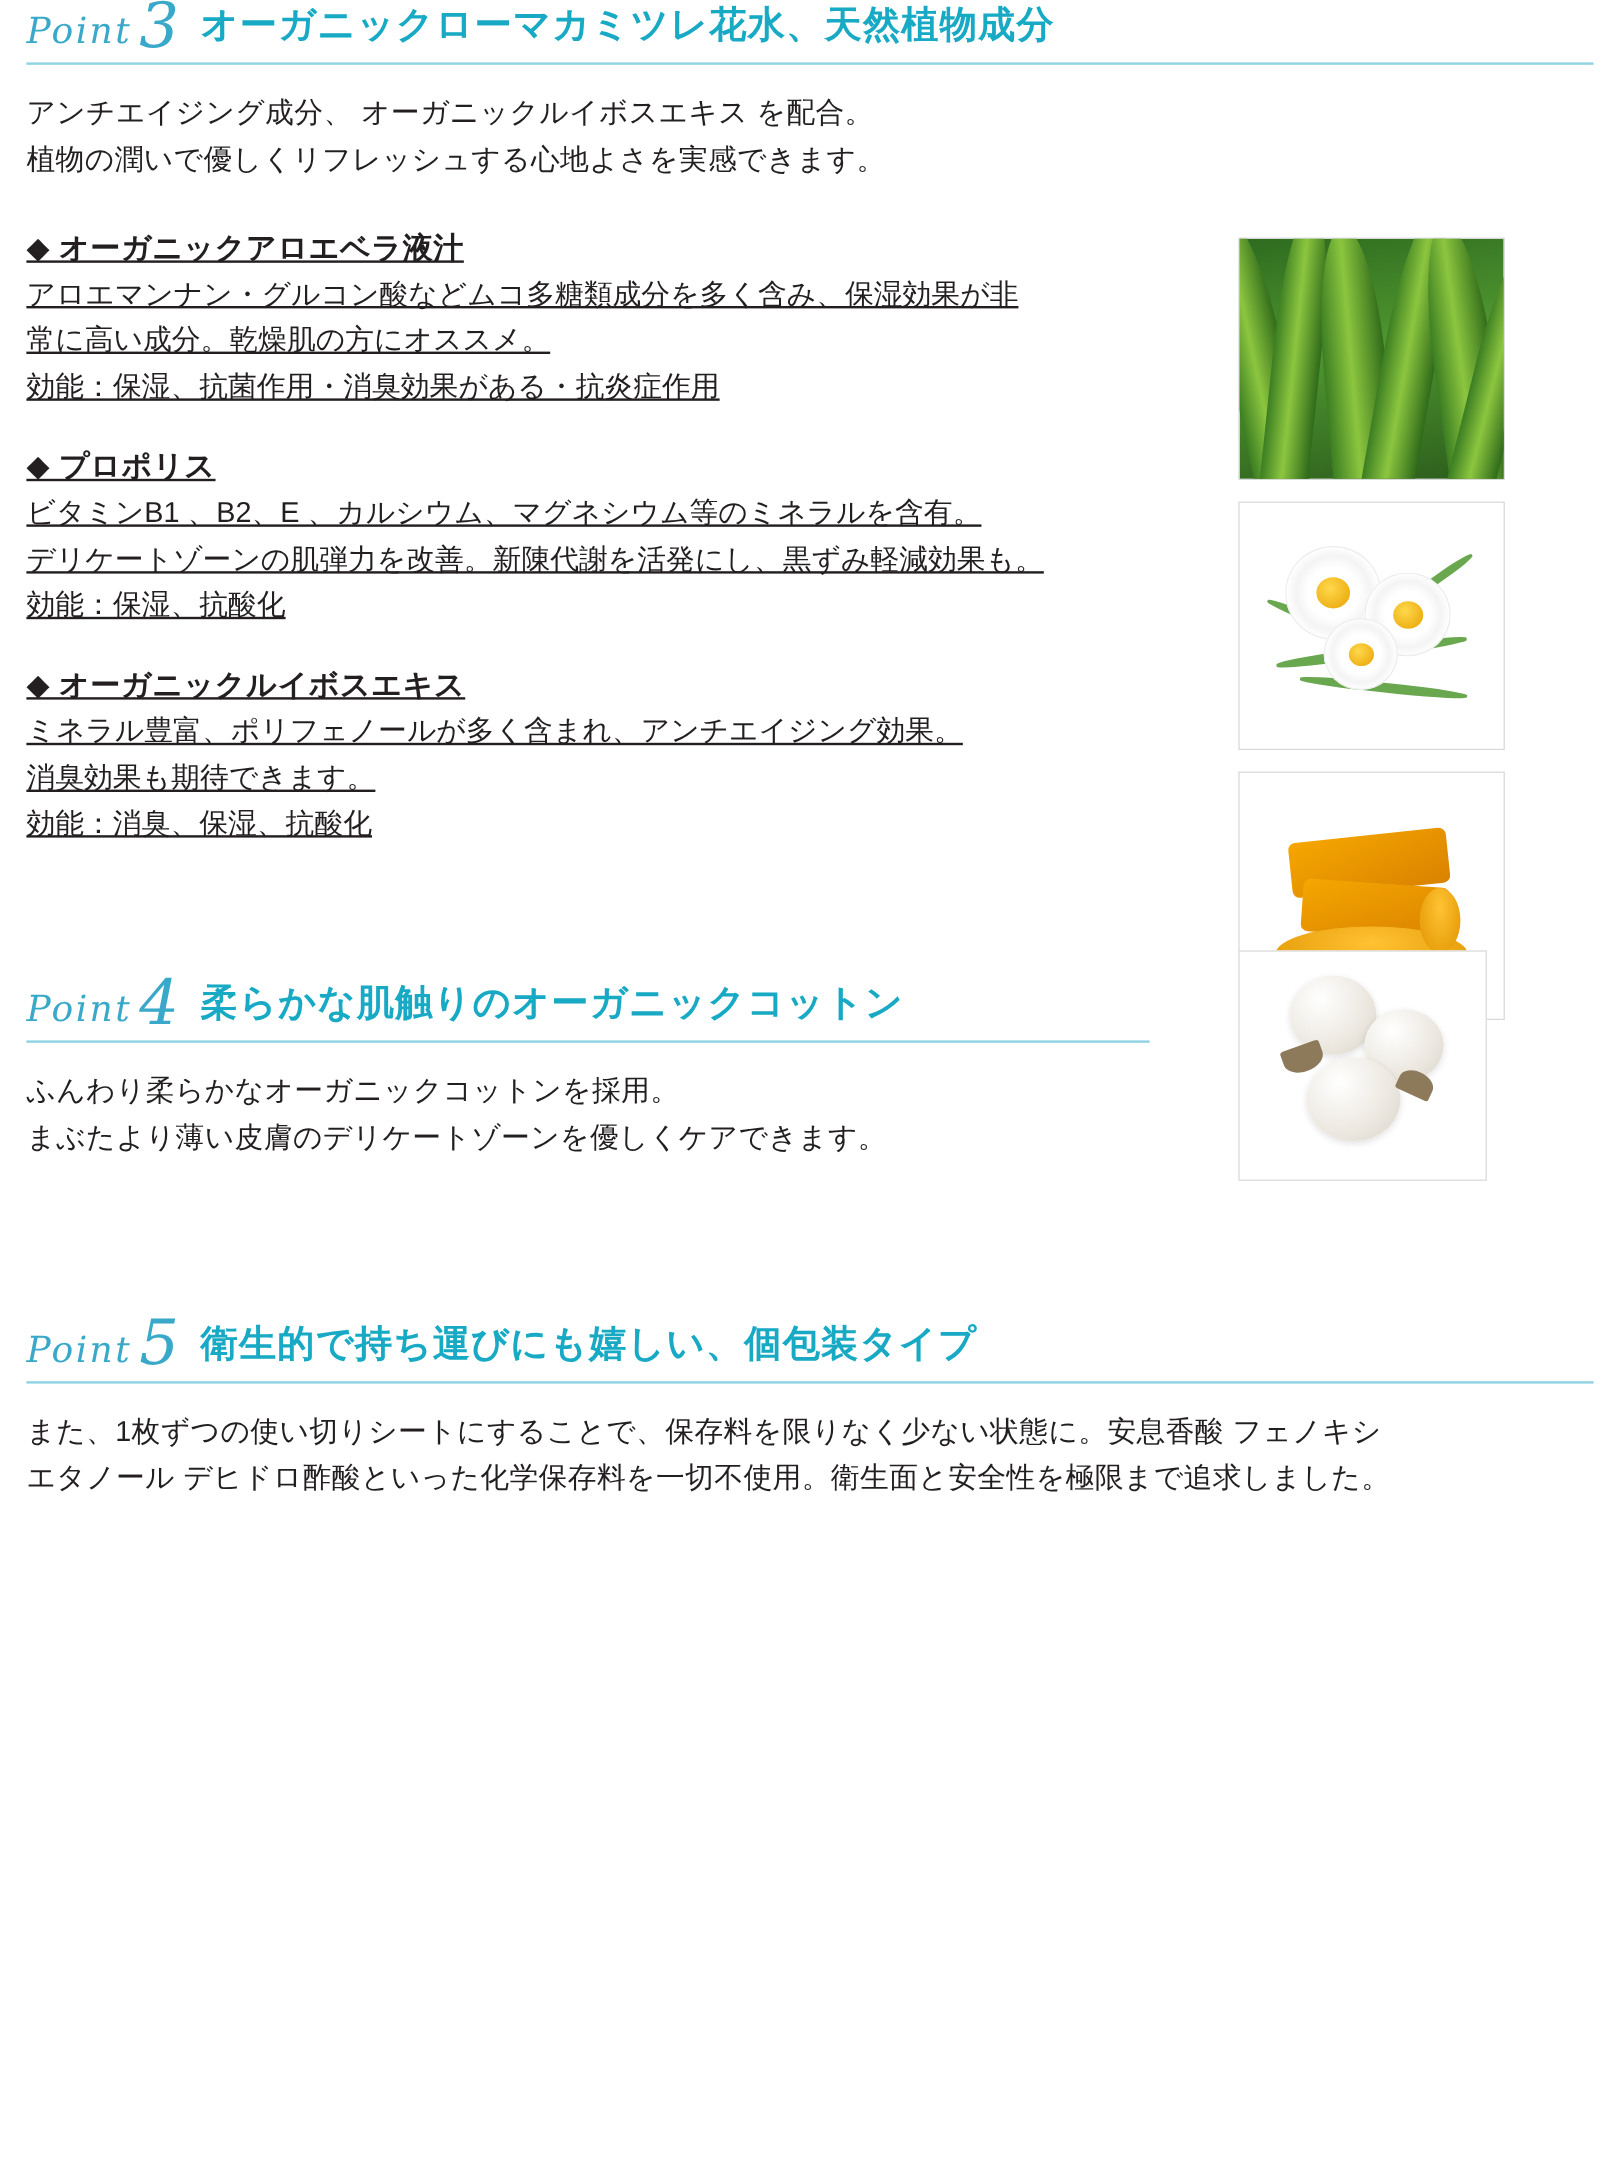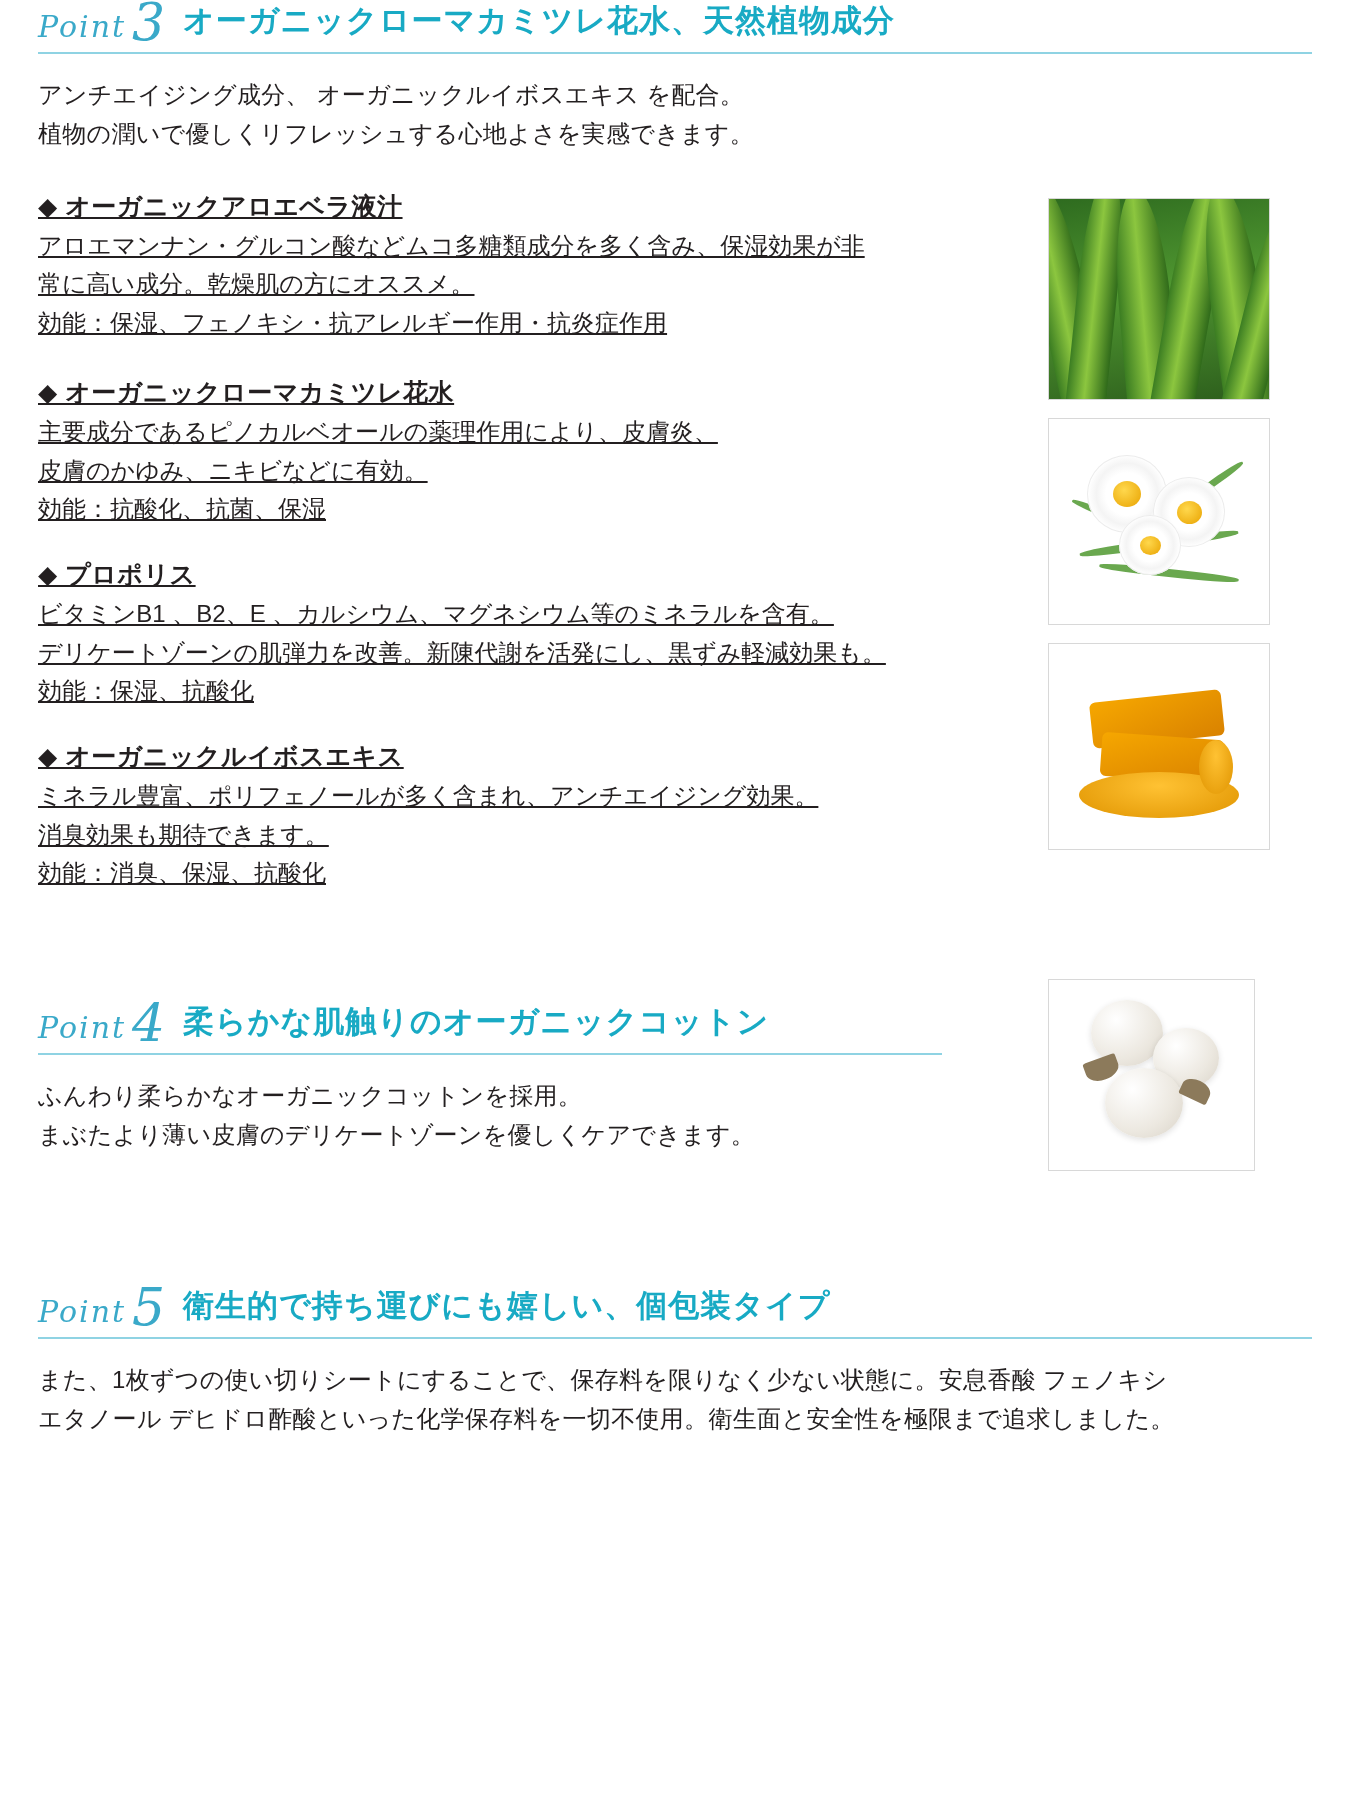--- a/index.html
+++ b/index.html
@@ -14,21 +14,21 @@
     font-family: "Liberation Sans", "DejaVu Sans", sans-serif;
     color: #231f20;
     overflow: hidden;
   }
 
   .page {
     position: relative;
     width: 1350px;
     height: 1800px;
     box-sizing: border-box;
-    padding: 0 38px;
+    padding: 0 22px;
   }
 
   
   .point-head {
     display: flex;
     align-items: flex-end;
     gap: 18px;
   }
   .point-mark {
     display: flex;
@@ -210,29 +210,23 @@
           <div class="comb" style="left:52px; top:92px; width:122px; height:44px; transform:rotate(4deg);"></div>
           <div class="drip" style="left:30px; top:128px; width:160px; height:46px;"></div>
           <div class="drip" style="left:150px; top:96px; width:34px; height:54px;"></div>
         </div>
       </div>
 
       <div class="ing-block">
         <div class="ing-name">◆ オーガニックアロエベラ液汁</div>
         <div class="ing-line">アロエマンナン・グルコン酸などムコ多糖類成分を多く含み、保湿効果が非</div>
         <div class="ing-line">常に高い成分。乾燥肌の方にオススメ。</div>
-        <div class="ing-line">効能：保湿、フェノキシ・抗アレルギー作用・抗炎症作用</div>
-      </div>
-
-      <div class="ing-block" style="margin-top:34px;">
-        <div class="ing-name">◆ オーガニックローマカミツレ花水</div>
-        <div class="ing-line">主要成分であるピノカルベオールの薬理作用により、皮膚炎、</div>
-        <div class="ing-line">皮膚のかゆみ、ニキビなどに有効。</div>
-        <div class="ing-line">効能：抗酸化、抗菌、保湿</div>
-      </div>
+        <div class="ing-line">効能：保湿、抗菌作用・消臭効果がある・抗炎症作用</div>
+      </div>
+
 
       <div class="ing-block" style="margin-top:30px;">
         <div class="ing-name">◆ プロポリス</div>
         <div class="ing-line">ビタミンB1 、B2、E 、カルシウム、マグネシウム等のミネラルを含有。</div>
         <div class="ing-line"> デリケートゾーンの肌弾力を改善。新陳代謝を活発にし、黒ずみ軽減効果も。</div>
         <div class="ing-line">効能：保湿、抗酸化</div>
       </div>
 
       <div class="ing-block" style="margin-top:12px;">
         <div class="ing-name">◆ オーガニックルイボスエキス</div>

